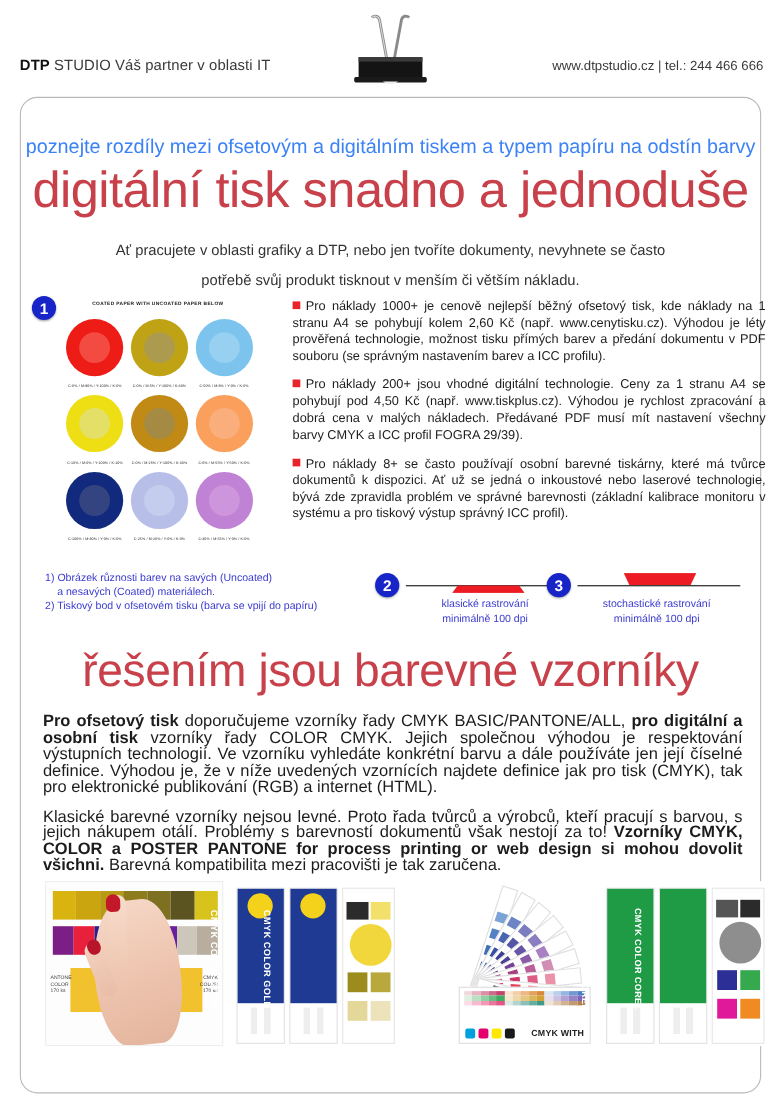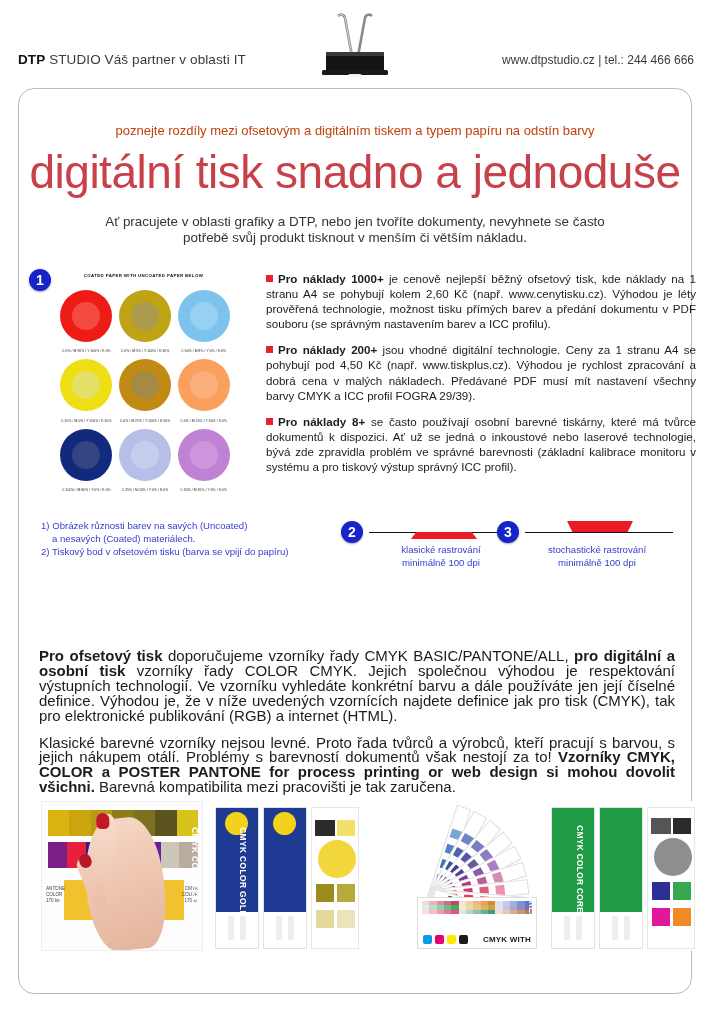--- a/index.html
+++ b/index.html
@@ -31,30 +31,30 @@
   
   .sheet{
     position:absolute;left:18px;top:88px;width:674px;height:906px;
     background:#fff;border:1px solid #b9b9b9;border-radius:16px;
     box-sizing:border-box;
   }
 
   
   .kicker{
     position:absolute;left:0;right:0;top:34px;text-align:center;
-    font-size:13px;color:#c2410c;
+    font-size:18px;color:#3b82f6;
   }
   .title1{
     position:absolute;left:0;right:0;top:57px;text-align:center;
     font-size:46px;line-height:52px;color:#c8404a;font-weight:300;
     letter-spacing:-.5px;
   }
   .lede{
     position:absolute;left:80px;right:80px;top:125px;text-align:center;
-    font-size:13.4px;line-height:16px;color:#333;
+    font-size:13.4px;line-height:27px;color:#333;
   }
 
   
   .badge{
     position:absolute;width:22px;height:22px;border-radius:50%;
     background:#1724c8;color:#fff;font-size:14px;font-weight:bold;
     line-height:22px;text-align:center;
     box-shadow:0 1px 2px rgba(0,0,0,.35);
   }
 
@@ -87,21 +87,21 @@
   
   .bullets{position:absolute;left:247px;top:182px;width:430px;}
   .bp{
     font-size:11.6px;line-height:15.1px;color:#1c1c1c;
     text-align:justify;margin-bottom:11px;
   }
   .bsq{
     display:inline-block;width:7px;height:7px;background:#e8232a;
     margin-right:5px;vertical-align:1px;
   }
-  .bp b{font-weight:bold;}
+  .bp b{font-weight:normal;}
 
   
   .legend{
     position:absolute;left:22px;top:430px;width:290px;
     font-size:9.6px;line-height:13.2px;color:#3a3ad0;
   }
   .legend .ind{padding-left:11px;}
 
   
   .rast{position:absolute;top:424px;width:180px;height:62px;}
@@ -390,20 +390,21 @@
   <div class="rast" style="left:478px;">
     <div class="badge">3</div>
     <div class="rline"></div>
     <div class="rshapeB"></div>
     <div class="rcap">
       <div>stochastické rastrování</div>
       <div>minimálně 100 dpi</div>
     </div>
   </div>
 
+  <div class="title2">řešením jsou barevné vzorníky</div>
 
   <div class="body">
     <div class="para">
       <b>Pro ofsetový tisk</b><span> doporučujeme vzorníky řady CMYK BASIC/PANTONE/ALL, </span><b>pro digitální a osobní tisk</b><span> vzorníky řady COLOR CMYK. Jejich společnou výhodou je respektování výstupních technologií. Ve vzorníku vyhledáte konkrétní barvu a dále používáte jen její číselné definice. Výhodou je, že v níže uvedených vzornících najdete definice jak pro tisk (CMYK), tak pro elektronické publikování (RGB) a internet (HTML).</span>
     </div>
     <div class="para">
       <span>Klasické barevné vzorníky nejsou levné. Proto řada tvůrců a výrobců, kteří pracují s barvou, s jejich nákupem otálí. Problémy s barevností dokumentů však nestojí za to! </span><b>Vzorníky CMYK, COLOR a POSTER PANTONE for process printing or web design si mohou dovolit všichni.</b><span> Barevná kompatibilita mezi pracovišti je tak zaručena.</span>
     </div>
   </div>
 

